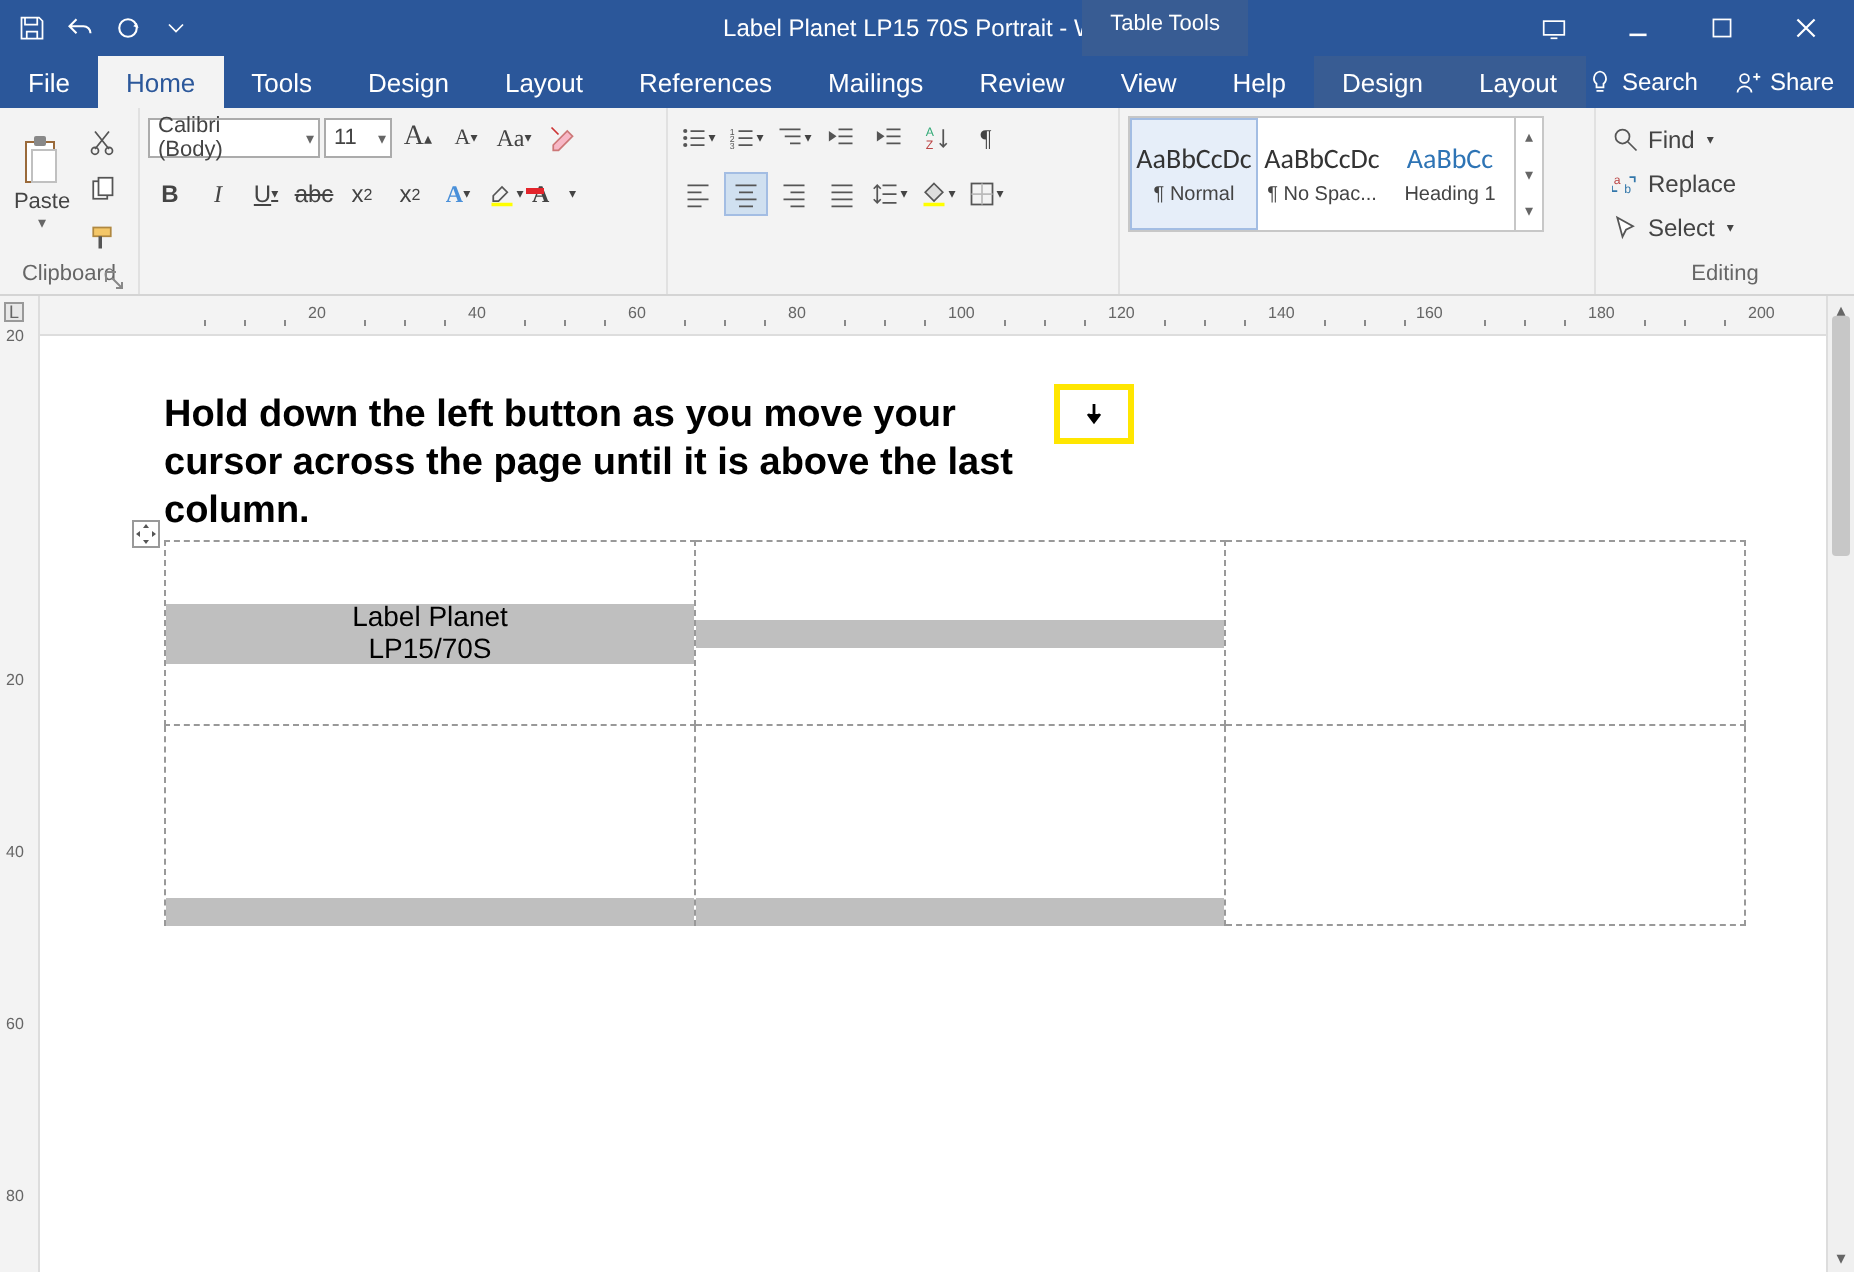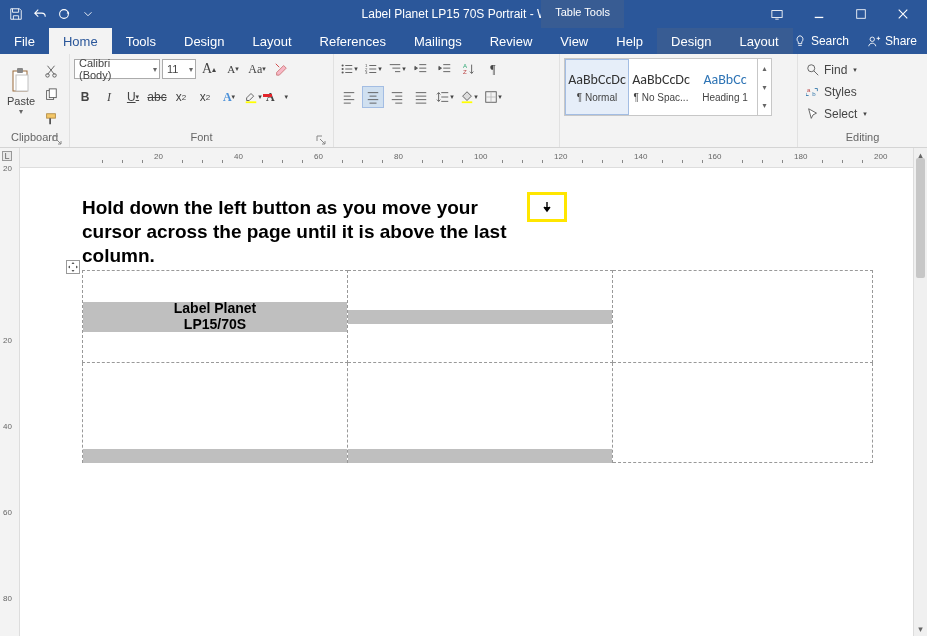--- a/index.html
+++ b/index.html
@@ -64,21 +64,21 @@
 .page{position:absolute;left:62px;top:28px;width:790px;background:#fff;}
 .instr{font-family:Arial,sans-serif;font-size:19px;font-weight:bold;color:#000;line-height:1.25;max-width:440px;}
 .arrow-box{position:absolute;left:445px;top:-4px;width:40px;height:30px;border:3px solid #ffe600;display:flex;align-items:center;justify-content:center;}
 .arrow-box svg{width:12px;height:12px;}
 .table-anchor{position:absolute;left:-16px;top:64px;width:14px;height:14px;border:1px solid #999;background:#fff;display:flex;align-items:center;justify-content:center;cursor:move;}
 .table-anchor svg{width:10px;height:10px;}
 .tbl{border-collapse:collapse;position:absolute;left:0;top:74px;width:790px;table-layout:fixed;}
 .tbl td{border:1px dashed #999;height:92px;vertical-align:middle;text-align:center;font-family:Calibri,sans-serif;font-size:14px;}
 .tbl td.clear{background:#fff;}
 .tbl td .sel-band{position:absolute;left:0;right:0;top:50%;transform:translateY(-50%);height:14px;background:#bfbfbf;}
-.tbl td.partial{position:relative;font-weight:bold;}
+.tbl td.partial{position:relative;}
 
 .vscroll{position:absolute;right:0;top:148px;bottom:0;width:14px;background:#f0f0f0;border-left:1px solid #ddd;}
 .vscroll .thumb{position:absolute;left:2px;right:2px;top:10px;height:120px;background:#c7c7c7;border-radius:2px;}
 .vscroll .arr{position:absolute;left:0;right:0;height:14px;display:flex;align-items:center;justify-content:center;font-size:9px;color:#666;cursor:pointer;}
 .vscroll .up{top:0;} .vscroll .dn{bottom:0;}
 </style>
 </head>
 <body>
 
 <div class="titlebar">
@@ -243,23 +243,20 @@
           </span>
         <span class="mini">
             <span style="font-family:serif;font-weight:bold">A</span>
             <svg width="14" height="3" style="position:relative;top:4px;left:-12px">
               <rect width="14" height="3" fill="#e3242b"></rect>
             </svg>
             <span style="font-size:7px">▾</span>
           </span>
       </div>
     </div>
-    <div class="grp-label"><span>Font</span><span class="grp-dl"><svg viewBox="0 0 10 10">
-            <path d="M1 1h5M1 1v5M4 4l5 5M9 6v3H6" stroke="#888" fill="none"></path>
-          </svg></span></div>
   </div>
 
   <div class="grp" style="width:226px">
     <div class="grp-body" style="flex-direction:column;gap:6px">
       <div class="fontrow">
         <span class="mini">
             <svg viewBox="0 0 16 16">
               <circle cx="3" cy="4" r="1.2" fill="#555"></circle>
               <circle cx="3" cy="8" r="1.2" fill="#555"></circle>
               <circle cx="3" cy="12" r="1.2" fill="#555"></circle>
@@ -379,21 +376,21 @@
           </svg>
           <span>Find</span>
           <span style="font-size:7px;margin-left:2px">▾</span>
         </div>
       <div class="ed-item">
           <svg viewBox="0 0 16 16">
             <text x="1" y="8" font-size="7" fill="#b44">a</text>
             <text x="7" y="13" font-size="7" fill="#37a">b</text>
             <path d="M10 4h3v3M3 12H0V9" stroke="#37a" fill="none"></path>
           </svg>
-          <span>Styles</span>
+          <span>Replace</span>
         </div>
       <div class="ed-item">
           <svg viewBox="0 0 16 16">
             <path d="M3 2l3 11 2-4 4-2z" stroke="#555" fill="#fff"></path>
           </svg>
           <span>Select</span>
           <span style="font-size:7px;margin-left:2px">▾</span>
         </div>
     </div>
     <div class="grp-label"><span>Editing</span></div>

